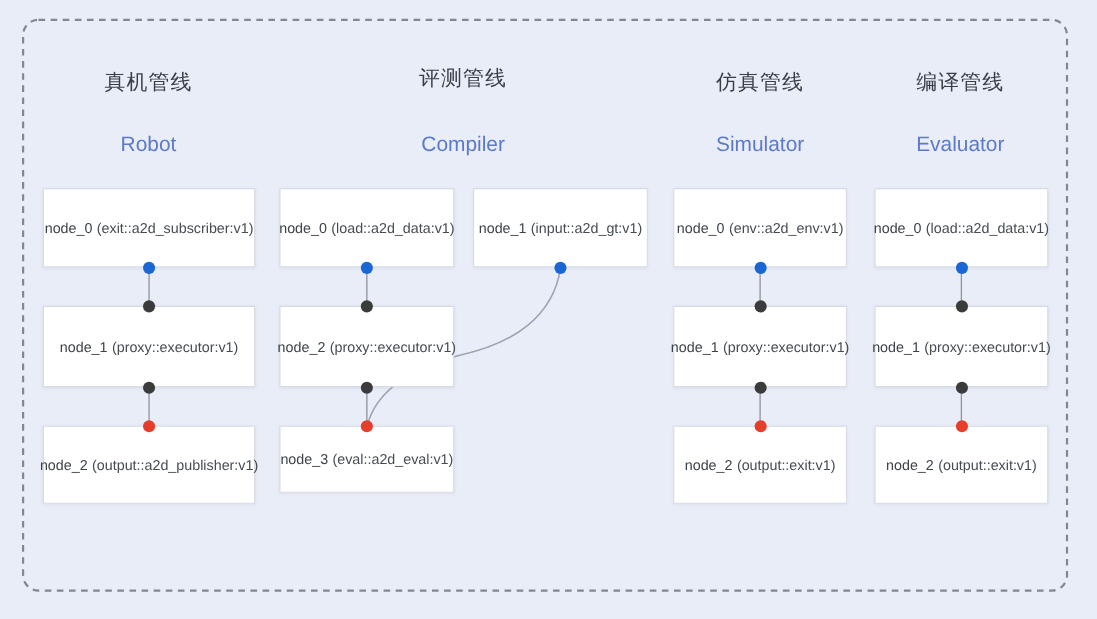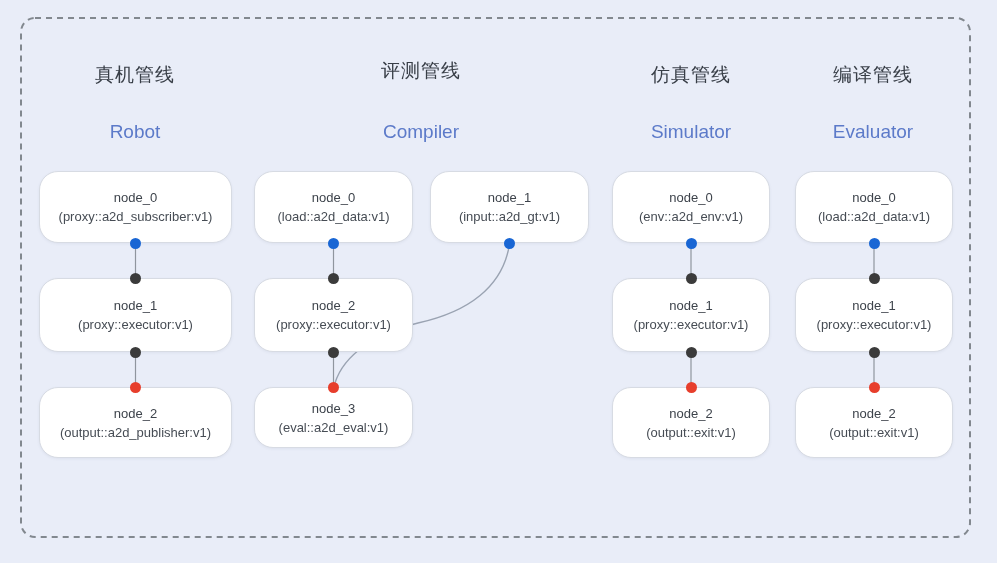--- a/index.html
+++ b/index.html
@@ -34,23 +34,23 @@
     font-size:19px;font-weight:400;color:var(--title-cn);letter-spacing:1px;
   }
   .hdr-en{
     position:absolute;z-index:2;width:200px;text-align:center;
     font-size:19px;font-weight:400;color:var(--title-blue);
   }
   .node{
     position:absolute;z-index:2;box-sizing:border-box;
     background:var(--box-bg);
     border:1px solid var(--box-border);
-    border-radius:19px;
+    border-radius:1px;
     box-shadow:0 1px 3px rgba(70,80,110,0.07);
-    display:flex;flex-direction:column;align-items:center;justify-content:center;
+    display:flex;align-items:center;justify-content:center;
     gap:4px;
   }
   .node-name{font-size:13px;color:var(--text-dark);line-height:15px;}
   .node-type{font-size:13px;color:var(--text-type);line-height:15px;}
   .dot{
     position:absolute;z-index:3;width:11px;height:11px;border-radius:50%;
   }
   .dot-blue{background:var(--dot-blue);}
   .dot-black{background:var(--dot-black);}
   .dot-red{background:var(--dot-red);}
@@ -85,21 +85,21 @@
   <div class="hdr-en" style="left:321px;top:121px;">Compiler</div>
 
   <div class="hdr-cn" style="left:591px;top:62px;">仿真管线</div>
   <div class="hdr-en" style="left:591px;top:121px;">Simulator</div>
 
   <div class="hdr-cn" style="left:773px;top:62px;text-align:center;">编译管线</div>
   <div class="hdr-en" style="left:773px;top:121px;">Evaluator</div>
 
   <div class="node" style="left:39px;top:171px;width:193px;height:72px;">
     <div class="node-name">node_0</div>
-    <div class="node-type">(proxy::a2d_subscriber:v1)</div>
+    <div class="node-type">(exit::a2d_subscriber:v1)</div>
   </div>
   <div class="node" style="left:39px;top:278px;width:193px;height:74px;">
     <div class="node-name">node_1</div>
     <div class="node-type">(proxy::executor:v1)</div>
   </div>
   <div class="node" style="left:39px;top:387px;width:193px;height:71px;">
     <div class="node-name">node_2</div>
     <div class="node-type">(output::a2d_publisher:v1)</div>
   </div>
 

